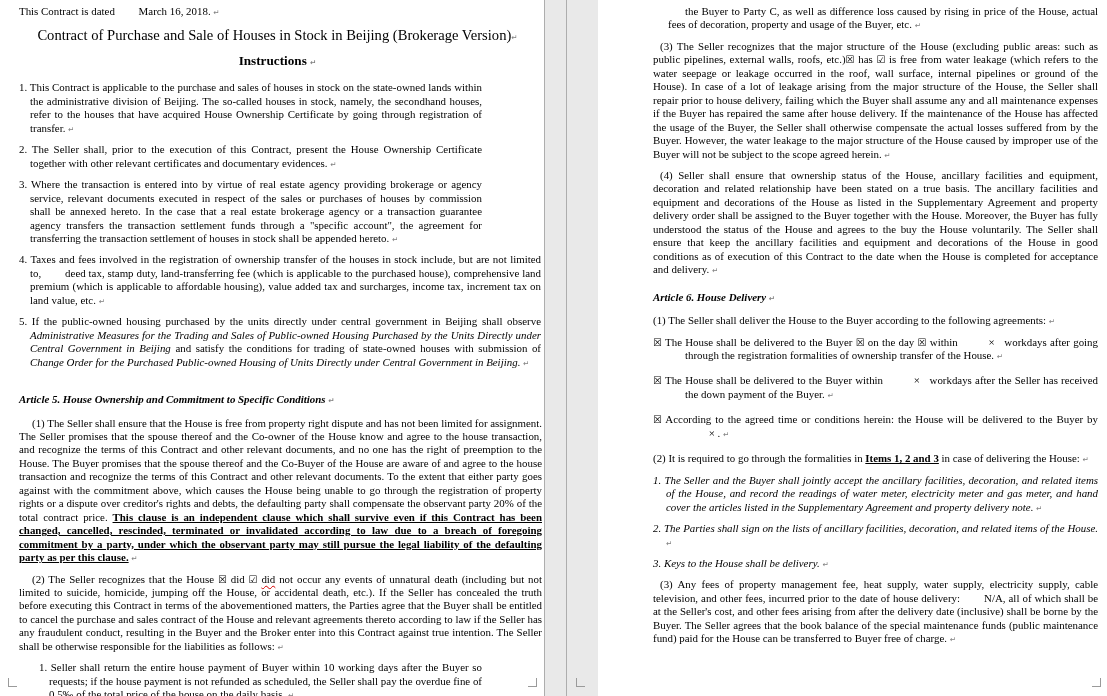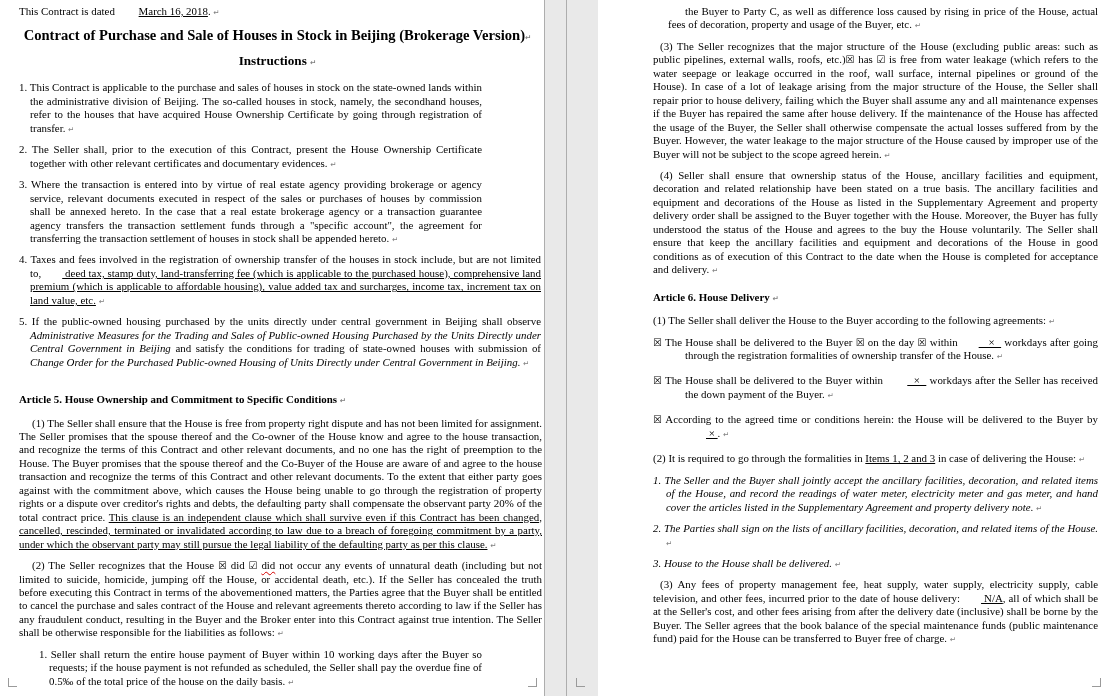--- a/index.html
+++ b/index.html
@@ -12,37 +12,37 @@
   .page{position:absolute;top:0;height:696px;background:#ffffff;overflow:hidden;}
   #page-left{left:0;width:544px;}
   #page-right{left:598px;width:540px;}
   .page-gap{position:absolute;top:0;left:544px;width:23px;height:696px;
     background:#e9e9e9;border-left:1px solid #adadad;border-right:1px solid #adadad;box-sizing:border-box;}
   .content{font-size:10.9px;line-height:13.45px;text-align:justify;}
   #page-left .content{padding:5px 2px 0 19px;}
   #page-right .content{padding:5px 40px 0 55px;}
   .blk{margin:0 0 7px 0;}
   
-  .title{font-weight:bold;font-size:14.6px;line-height:19px;text-align:center;margin:7px 6px 5px 0;text-indent:0;}
+  .title{font-weight:normal;font-size:14.6px;line-height:19px;text-align:center;margin:7px 6px 5px 0;text-indent:0;}
   .subtitle{font-weight:bold;font-size:13.2px;line-height:17px;text-align:center;margin:0 6px 10px 0;text-indent:0;}
-  .h-art{font-weight:bold;margin:13px 0 9px 0;}
+  .h-art{font-weight:bold;margin:13px 0 9px 0;font-style:italic;}
   .mt-lg{margin-top:23px;}
   .inst{padding-left:11px;text-indent:-11px;}
   .item-narrow{margin-right:60px;}
   .item-wide{margin-right:1px;}
   .pind{text-indent:13px;}
   .lsub{margin-left:20px;padding-left:10px;text-indent:-10px;margin-right:60px;}
   .cont{padding-left:15px;text-indent:17px;}
   .rind{text-indent:7px;}
   .cbx{padding-left:32px;text-indent:-32px;margin-bottom:11px;}
   .rnum{padding-left:13px;text-indent:-13px;font-style:italic;}
   
-  .u{text-decoration:underline;padding-left:21px;}
+  .u{padding-left:21px;}
   .i{font-style:italic;}
-  .bu{font-weight:normal;text-decoration:underline;}
+  .bu{font-weight:bold;text-decoration:underline;}
   .box{font-family:"DejaVu Sans",sans-serif;font-size:10px;}
   .pm{font-family:"DejaVu Sans",sans-serif;font-size:7.5px;color:#808080;}
   .sq{text-decoration-line:underline;text-decoration-style:wavy;text-decoration-color:#d40000;text-decoration-thickness:1px;text-underline-offset:2px;}
   
   .mark{position:absolute;width:8px;height:8px;}
   .mark.bl{border-left:1px solid #9a9a9a;border-bottom:1px solid #9a9a9a;}
   .mark.br{border-right:1px solid #9a9a9a;border-bottom:1px solid #9a9a9a;}
 </style>
 </head>
 <body>
@@ -72,21 +72,21 @@
       <div class="blk rind"><span>(3) The Seller recognizes that the major structure of the House (excluding public areas: such as public pipelines, external walls, roofs, etc.)</span><span class="box">☒</span><span> has </span><span class="box">☑</span><span> is free from water leakage (which refers to the water seepage or leakage occurred in the roof, wall surface, internal pipelines or ground of the House). In case of a lot of leakage arising from the major structure of the House, the Seller shall repair prior to house delivery, failing which the Buyer shall assume any and all maintenance expenses if the Buyer has repaired the same after house delivery. If the maintenance of the House has affected the usage of the Buyer, the Seller shall otherwise compensate the actual losses suffered from by the Buyer. However, the water leakage to the major structure of the House caused by improper use of the Buyer will not be subject to the scope agreed herein. </span><span class="pm">↵</span></div>
       <div class="blk rind"><span>(4) Seller shall ensure that ownership status of the House, ancillary facilities and equipment, decoration and related relationship have been stated on a true basis. The ancillary facilities and equipment and decorations of the House as listed in the Supplementary Agreement and property delivery order shall be assigned to the Buyer together with the House. Moreover, the Buyer has fully understood the status of the House and agrees to the buy the House voluntarily. The Seller shall ensure that keep the ancillary facilities and equipment and decorations of the House in good conditions as of execution of this Contract to the date when the House is completed for acceptance and delivery. </span><span class="pm">↵</span></div>
       <div class="blk h-art"><span>Article 6. House Delivery </span><span class="pm">↵</span></div>
       <div class="blk"><span>(1) The Seller shall deliver the House to the Buyer according to the following agreements: </span><span class="pm">↵</span></div>
       <div class="blk cbx"><span class="box">☒</span><span> The House shall be delivered to the Buyer </span><span class="box">☒</span><span> on the day </span><span class="box">☒</span><span> within</span><span class="u">&nbsp;&nbsp;&nbsp;×&nbsp;&nbsp;</span><span>&nbsp;workdays after going through the registration formalities of ownership transfer of the House. </span><span class="pm">↵</span></div>
       <div class="blk cbx"><span class="box">☒</span><span> The House shall be delivered to the Buyer within </span><span class="u">&nbsp;&nbsp;×&nbsp;&nbsp;</span><span>&nbsp;workdays after the Seller has received the down payment of the Buyer. </span><span class="pm">↵</span></div>
       <div class="blk cbx"><span class="box">☒</span><span> According to the agreed time or conditions herein: the House will be delivered to the Buyer by </span><span class="u">&nbsp;×&nbsp;</span><span>. </span><span class="pm">↵</span></div>
       <div class="blk"><span>(2) It is required to go through the formalities in </span><span class="bu">Items 1, 2 and 3</span><span> in case of delivering the House: </span><span class="pm">↵</span></div>
       <div class="blk rnum"><span>1. </span><span>The Seller and the Buyer shall jointly accept the ancillary facilities, decoration, and related items of the House, and record the readings of water meter, electricity meter and gas meter, and hand cover the articles listed in the Supplementary Agreement and property delivery note. </span><span class="pm">↵</span></div>
       <div class="blk rnum"><span>2. </span><span>The Parties shall sign on the lists of ancillary facilities, decoration, and related items of the House. </span><span class="pm">↵</span></div>
-      <div class="blk rnum"><span>3. </span><span>House to the House shall be delivered. </span><span class="pm">↵</span></div>
+      <div class="blk rnum"><span>3. </span><span>Keys to the House shall be delivery. </span><span class="pm">↵</span></div>
       <div class="blk rind"><span>(3) Any fees of property management fee, heat supply, water supply, electricity supply, cable television, and other fees, incurred prior to the date of house delivery:</span><span class="u">&nbsp;N/A</span><span>, all of which shall be at the Seller's cost, and other fees arising from after the delivery date (inclusive) shall be borne by the Buyer. The Seller agrees that the book balance of the special maintenance funds (public maintenance fund) paid for the House can be transferred to Buyer free of charge. </span><span class="pm">↵</span></div>
     </div>
 </div>
 
 <div class="mark bl" style="left:8px;top:678px;"></div>
 <div class="mark br" style="left:528px;top:678px;"></div>
 <div class="mark bl" style="left:576px;top:678px;"></div>
 <div class="mark br" style="left:1092px;top:678px;"></div>
 
 </body></html>

